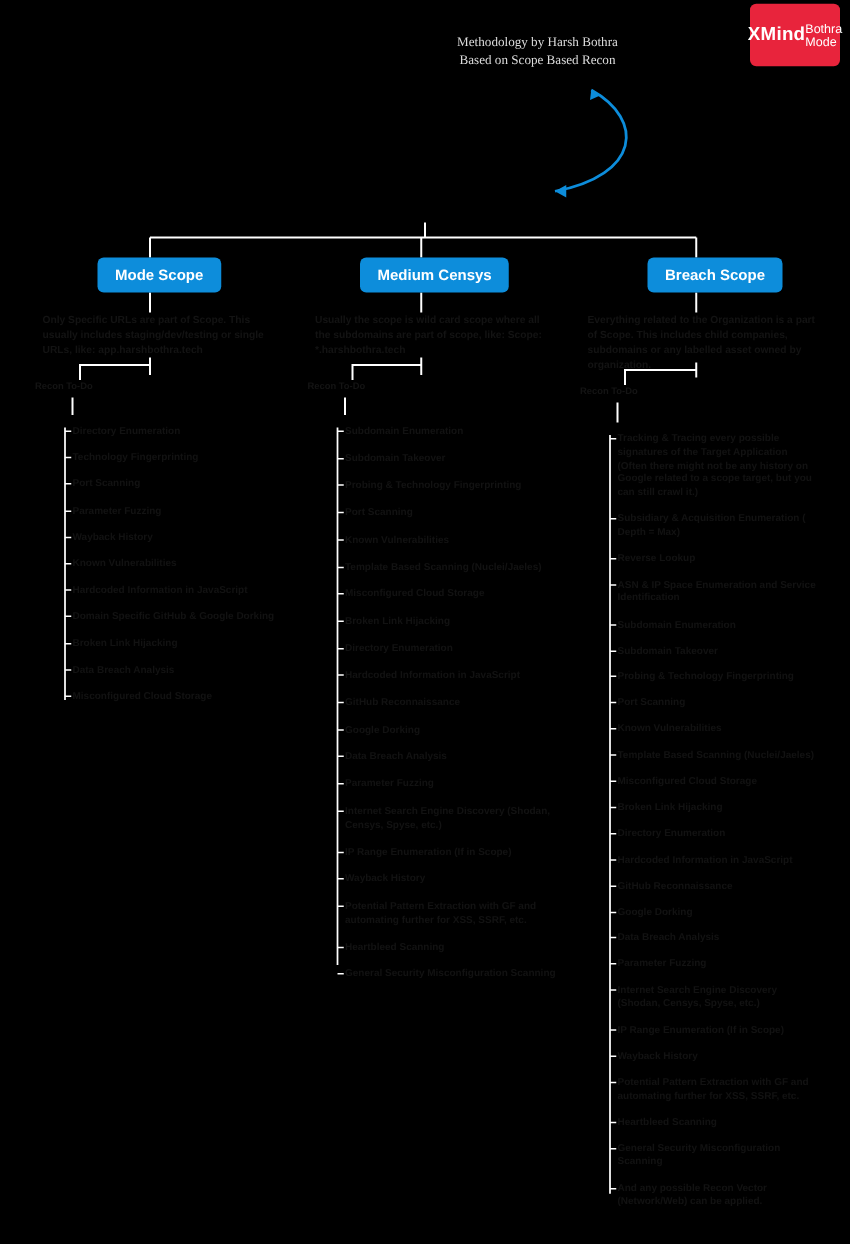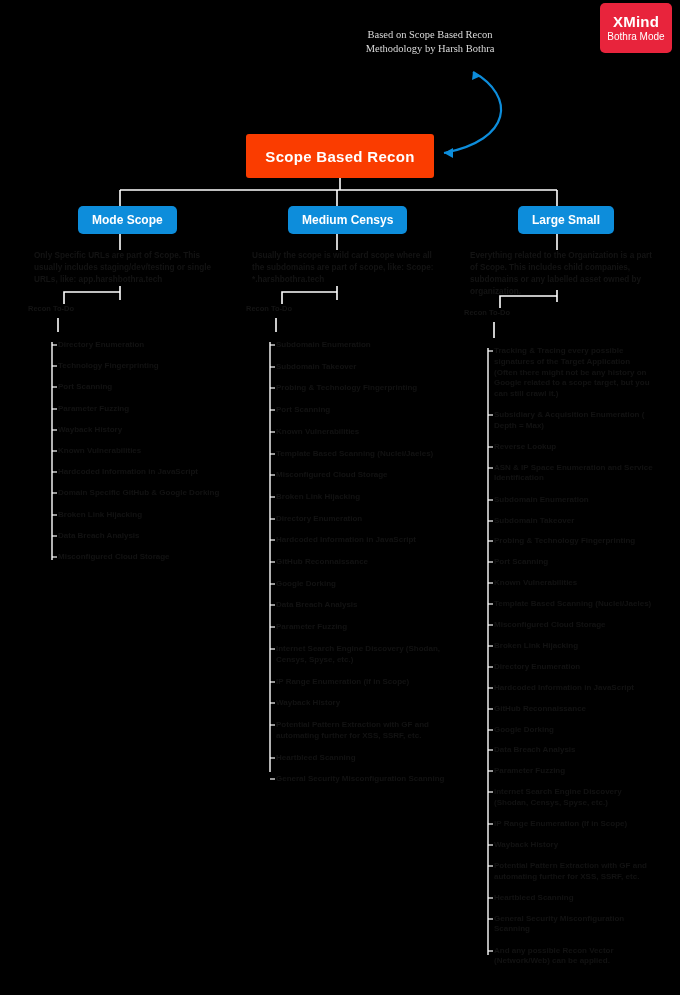--- a/index.html
+++ b/index.html
@@ -9,21 +9,21 @@
     font-family: "Liberation Sans", sans-serif;
     overflow: hidden;
   }
   #canvas { position: relative; width: 680px; height: 995px; background: #000; }
 
   
   .xmind-badge {
     position: absolute; top: 3px; right: 8px;
     width: 72px; height: 50px;
     background: #e8243c; border-radius: 5px;
-    display: flex; flex-direction: column;
+    display: flex; flex-direction: row;
     align-items: center; justify-content: center;
     line-height: 1.1;
   }
   .xmind-badge .xm-title { color: #fff; font-size: 15px; font-weight: bold; letter-spacing: .2px; }
   .xmind-badge .xm-sub { color: #fff; font-size: 10px; margin-top: 1px; }
 
   
   .annotation {
     position: absolute; top: 28px; left: 330px; width: 200px;
     text-align: center; color: #dcdcdc;
@@ -167,27 +167,24 @@
       <path d="M488,919 L493,919" stroke="#ffffff" stroke-width="1.2" fill="none"></path>
       <path d="M488,951 L493,951" stroke="#ffffff" stroke-width="1.2" fill="none"></path>
     </svg>
 
   <div class="xmind-badge">
     <div class="xm-title">XMind</div>
     <div class="xm-sub">Bothra Mode</div>
   </div>
 
   <div class="annotation">
+    <div>Methodology by Harsh Bothra</div>
     <div>Based on Scope Based Recon</div>
-    <div>Methodology by Harsh Bothra</div>
   </div>
 
-  <div class="root-node">
-    <span>Scope Based Recon</span>
-  </div>
 
   <div id="branches">
       <div class="scope-node" style="left: 78px; top: 206px; background: rgb(13, 141, 219);">
         <span>Mode Scope</span>
       </div>
       <div class="branch-desc" style="left: 34px; top: 250px; width: 185px;">Only Specific URLs are part of Scope. This usually includes staging/dev/testing or single URLs, like: app.harshbothra.tech</div>
       <div class="todo-label" style="left: 28px; top: 304px;">Recon To-Do</div>
       <div class="todo-list" style="left: 58px; top: 340px; width: 190px; height: 233.2px;">
         <div class="todo-item" style="font-size: 8px; width: 190px; top: 0px; left: 0px;">Directory Enumeration</div>
         <div class="todo-item" style="font-size: 8px; width: 190px; top: 21.2px; left: 0px;">Technology Fingerprinting</div>
@@ -222,21 +219,21 @@
         <div class="todo-item" style="font-size: 8px; width: 172px; top: 260.4px; left: 0px;">Data Breach Analysis</div>
         <div class="todo-item" style="font-size: 8px; width: 172px; top: 282.1px; left: 0px;">Parameter Fuzzing</div>
         <div class="todo-item" style="font-size: 8px; width: 172px; top: 303.8px; left: 0px;">Internet Search Engine Discovery (Shodan, Censys, Spyse, etc.)</div>
         <div class="todo-item" style="font-size: 8px; width: 172px; top: 336.5px; left: 0px;">IP Range Enumeration (If in Scope)</div>
         <div class="todo-item" style="font-size: 8px; width: 172px; top: 358.2px; left: 0px;">Wayback History</div>
         <div class="todo-item" style="font-size: 8px; width: 172px; top: 379.9px; left: 0px;">Potential Pattern Extraction with GF and automating further for XSS, SSRF, etc.</div>
         <div class="todo-item" style="font-size: 8px; width: 172px; top: 412.6px; left: 0px;">Heartbleed Scanning</div>
         <div class="todo-item" style="font-size: 8px; width: 172px; top: 434.3px; left: 0px;">General Security Misconfiguration Scanning</div>
       </div>
       <div class="scope-node" style="left: 518px; top: 206px; background: rgb(13, 141, 219);">
-        <span>Large Small</span>
+        <span>Breach Scope</span>
       </div>
       <div class="branch-desc" style="left: 470px; top: 250px; width: 185px;">Everything related to the Organization is a part of Scope. This includes child companies, subdomains or any labelled asset owned by organization.</div>
       <div class="todo-label" style="left: 464px; top: 308px;">Recon To-Do</div>
       <div class="todo-list" style="left: 494px; top: 346px; width: 160px; height: 631.5px;">
         <div class="todo-item" style="font-size: 8px; width: 160px; top: 0px; left: 0px;">Tracking &amp; Tracing every possible signatures of the Target Application (Often there might not be any history on Google related to a scope target, but you can still crawl it.)</div>
         <div class="todo-item" style="font-size: 8px; width: 160px; top: 63.9px; left: 0px;">Subsidiary &amp; Acquisition Enumeration ( Depth = Max)</div>
         <div class="todo-item" style="font-size: 8px; width: 160px; top: 95.8px; left: 0px;">Reverse Lookup</div>
         <div class="todo-item" style="font-size: 8px; width: 160px; top: 116.7px; left: 0px;">ASN &amp; IP Space Enumeration and Service Identification</div>
         <div class="todo-item" style="font-size: 8px; width: 160px; top: 148.6px; left: 0px;">Subdomain Enumeration</div>
         <div class="todo-item" style="font-size: 8px; width: 160px; top: 169.5px; left: 0px;">Subdomain Takeover</div>

